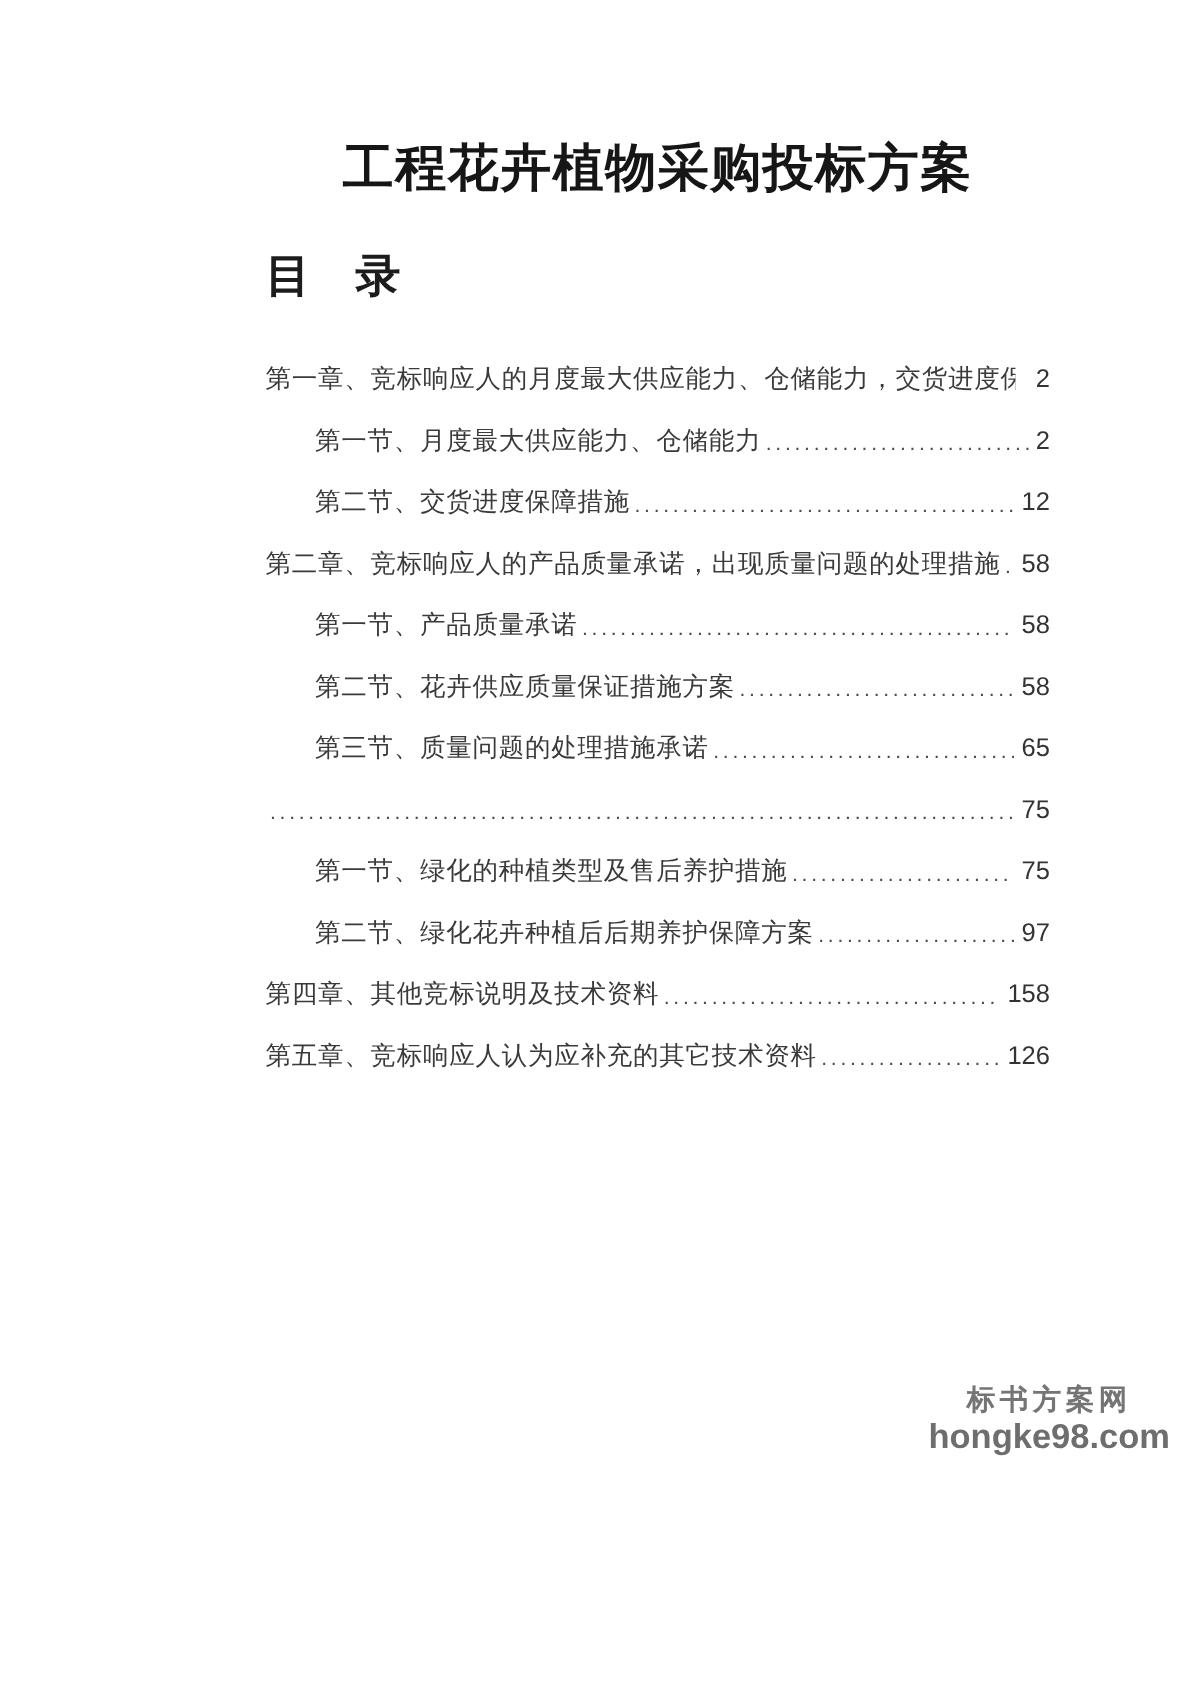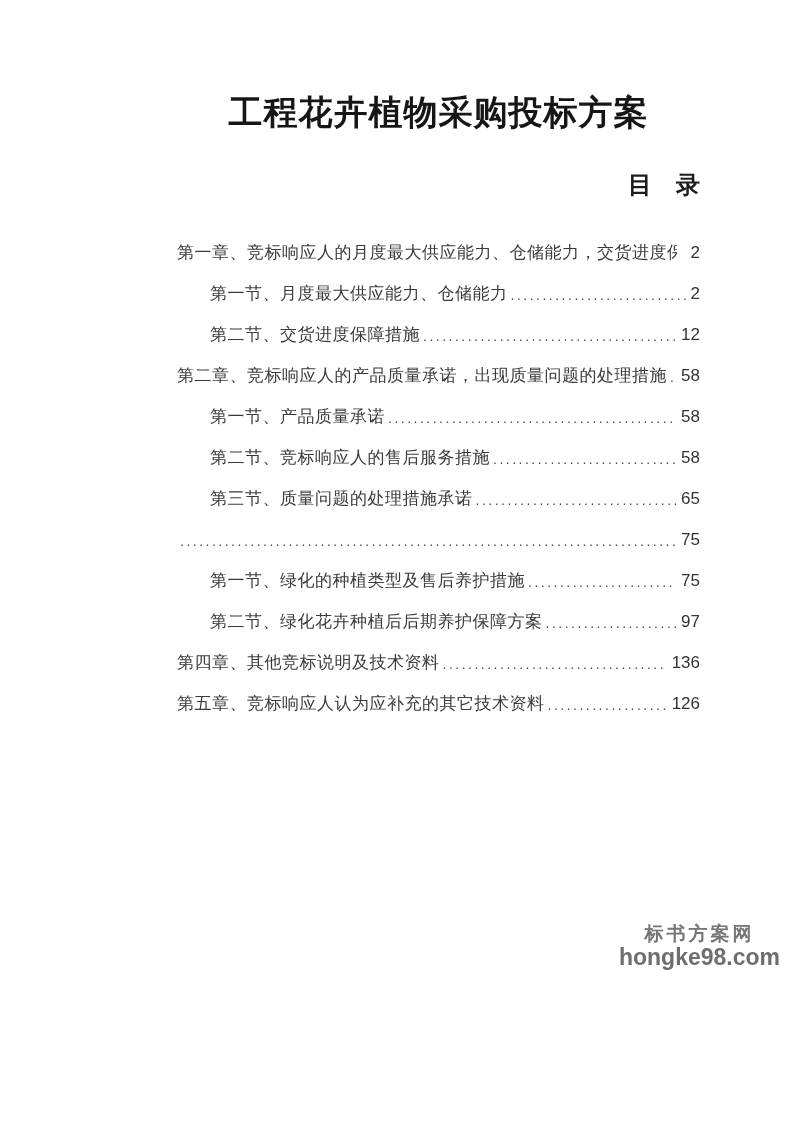--- a/index.html
+++ b/index.html
@@ -16,24 +16,24 @@
     text-align:center;
     font-family:"Liberation Sans","DejaVu Sans",sans-serif;
     font-weight:700;
     font-size:34px;line-height:48px;
     color:#161616;
     letter-spacing:1px;
     white-space:nowrap;
   }
   .toc-heading{
     position:absolute;top:168px;left:177px;width:523px;
-    text-align:right;
+    text-align:left;
     font-family:"Liberation Sans","DejaVu Sans",sans-serif;
     font-weight:700;
-    font-size:24px;line-height:34px;
+    font-size:30px;line-height:34px;
     color:#1c1c1c;
     white-space:nowrap;
   }
   .toc-list{
     position:absolute;top:232px;left:177px;width:523px;
   }
   .toc-row{
     display:flex;align-items:center;
     height:41px;
     font-size:17px;
@@ -129,21 +129,21 @@
         <span class="toc-text">第二章、竞标响应人的产品质量承诺，出现质量问题的处理措施承诺</span>
         <span class="toc-leader"></span>
         <span class="toc-page">58</span>
       </div>
       <div class="toc-row level2">
         <span class="toc-text">第一节、产品质量承诺</span>
         <span class="toc-leader"></span>
         <span class="toc-page">58</span>
       </div>
       <div class="toc-row level2">
-        <span class="toc-text">第二节、竞标响应人的售后服务措施</span>
+        <span class="toc-text">第二节、花卉供应质量保证措施方案</span>
         <span class="toc-leader"></span>
         <span class="toc-page">58</span>
       </div>
       <div class="toc-row level2">
         <span class="toc-text">第三节、质量问题的处理措施承诺</span>
         <span class="toc-leader"></span>
         <span class="toc-page">65</span>
       </div>
       <div class="toc-row">
         <span class="toc-leader"></span>
@@ -155,21 +155,21 @@
         <span class="toc-page">75</span>
       </div>
       <div class="toc-row level2">
         <span class="toc-text">第二节、绿化花卉种植后后期养护保障方案</span>
         <span class="toc-leader"></span>
         <span class="toc-page">97</span>
       </div>
       <div class="toc-row">
         <span class="toc-text">第四章、其他竞标说明及技术资料</span>
         <span class="toc-leader"></span>
-        <span class="toc-page">136</span>
+        <span class="toc-page">158</span>
       </div>
       <div class="toc-row">
         <span class="toc-text">第五章、竞标响应人认为应补充的其它技术资料</span>
         <span class="toc-leader"></span>
         <span class="toc-page">126</span>
       </div>
     </div>
 
   <div class="footer-page-number">1</div>
 

